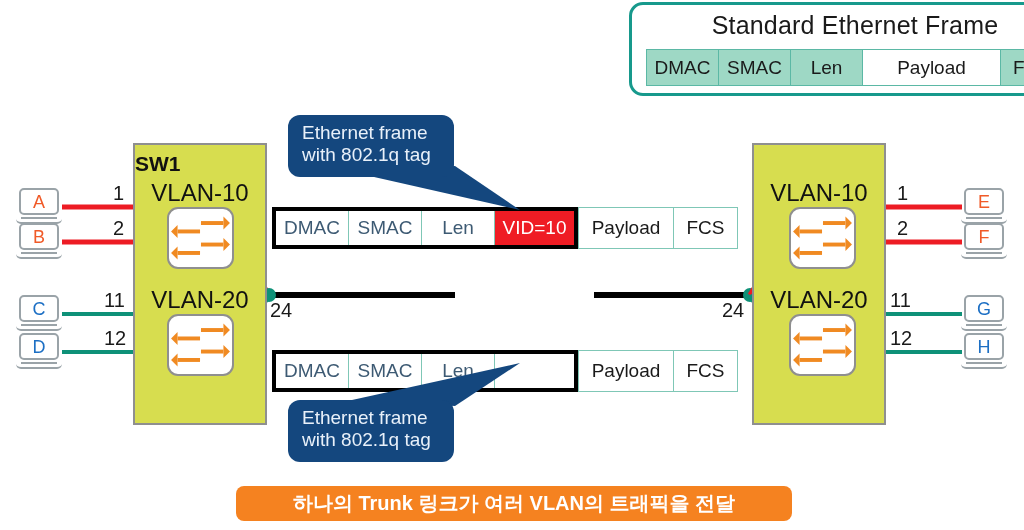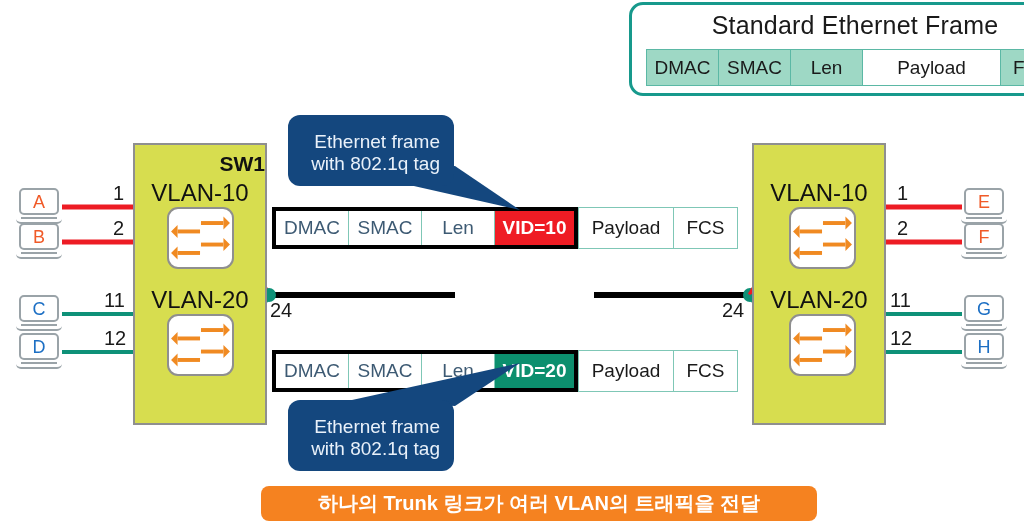--- a/index.html
+++ b/index.html
@@ -20,37 +20,37 @@
   #std-frame-row .cell:last-child{border-right:1px solid #5bb8a5;}
   #std-frame-row .cell.payload{background:#ffffff;}
 
   
   .tagged-frame{height:42px;display:flex;box-sizing:border-box;}
   .tagged-frame .tf-left{display:flex;border:4px solid #000;box-sizing:border-box;background:#fff;}
   .tagged-frame .tf-right{display:flex;box-sizing:border-box;}
   .tagged-frame .cell{display:flex;align-items:center;justify-content:center;
       font-size:19px;box-sizing:border-box;background:#fff;}
   .tf-left .cell{border-right:1px solid #7fc7b6;color:#3d5a73;}
-  .tf-left .cell.vid{border-right:none;color:#fff;font-weight:bold;}
+  .tf-left .cell.vid{border-right:none;color:#fff;font-weight:normal;}
   .tf-right .cell{border:1px solid #7fc7b6;border-left:none;color:#1a1a1a;}
   .tf-right .cell:first-child{border-left:1px solid #7fc7b6;}
   #frame-vlan10{left:272px;top:207px;width:466px;}
   #frame-vlan20{left:272px;top:350px;width:466px;}
 
   
   .callout{background:#14477e;border-radius:12px;color:#e9f1fa;
-      font-size:19px;line-height:1.18;padding:16px 14px 10px 14px;box-sizing:border-box;text-align:right;}
+      font-size:19px;line-height:1.18;padding:7px 14px 10px 14px;box-sizing:border-box;}
   #callout-top{left:288px;top:115px;width:166px;}
   #callout-bottom{left:288px;top:400px;width:166px;}
 
   
   .chassis{background:#d7dd4f;border:2px solid #8f8f8f;box-sizing:border-box;}
   #sw1-chassis{left:133px;top:143px;width:134px;height:282px;}
   #sw2-chassis{left:752px;top:143px;width:134px;height:282px;}
-  .sw-title{position:absolute;width:100%;text-align:right;top:7px;
+  .sw-title{position:absolute;width:100%;text-align:left;top:7px;
       font-size:21px;font-weight:bold;color:#111;}
   .vlan-label{position:absolute;width:100%;text-align:center;
       font-size:24px;color:#111;}
   .vlan-label.v10{top:34px;}
   .vlan-label.v20{top:141px;}
 
   
   .sw-icon{position:absolute;width:67px;height:62px;background:#fff;
       border:2px solid #8f8f8f;border-radius:11px;box-sizing:border-box;}
   .sw-icon.top{top:62px;}
@@ -76,21 +76,21 @@
 
   
   #trunk-pill{left:452px;top:281px;width:145px;height:33px;background:#fff;
       border:2.5px solid #111;border-radius:17px;box-sizing:border-box;
       display:flex;align-items:center;justify-content:center;
       font-size:21px;color:#111;}
 
   
   #bottom-banner{left:236px;top:486px;width:556px;height:35px;background:#f58220;
       border-radius:8px;display:flex;align-items:center;justify-content:center;
-      color:#fff;font-size:20px;font-weight:bold;box-sizing:border-box;margin-left:25px;}
+      color:#fff;font-size:20px;font-weight:bold;box-sizing:border-box;}
 
   svg.layer{position:absolute;left:0;top:0;width:1024px;height:530px;
       pointer-events:none;overflow:visible;}
 </style>
 </head>
 <body>
 
 <div class="stage">
 
   <svg class="layer">
@@ -270,21 +270,20 @@
       <div class="cell" style="flex:1 1 auto">Payload</div>
       <div class="cell" style="flex:0 0 64px">FCS</div>
     </div>
   </div>
 
   <div class="abs tagged-frame" id="frame-vlan20">
     <div class="tf-left" style="flex:0 0 306px">
       <div class="cell" style="flex:0 0 73px">DMAC</div>
       <div class="cell" style="flex:0 0 73px">SMAC</div>
       <div class="cell" style="flex:0 0 73px">Len</div>
-      <div class="cell vid" style="flex:1 1 auto;background:#0c8f6e">VID=20</div>
     </div>
     <div class="tf-right" style="flex:1 1 auto">
       <div class="cell" style="flex:1 1 auto">Payload</div>
       <div class="cell" style="flex:0 0 64px">FCS</div>
     </div>
   </div>
 
   <svg class="layer">
     <path d="M352 172 L455 166 L520 210 Z" fill="#14477e"></path>
     <path d="M352 400 L455 406 L520 363 Z" fill="#14477e"></path>

